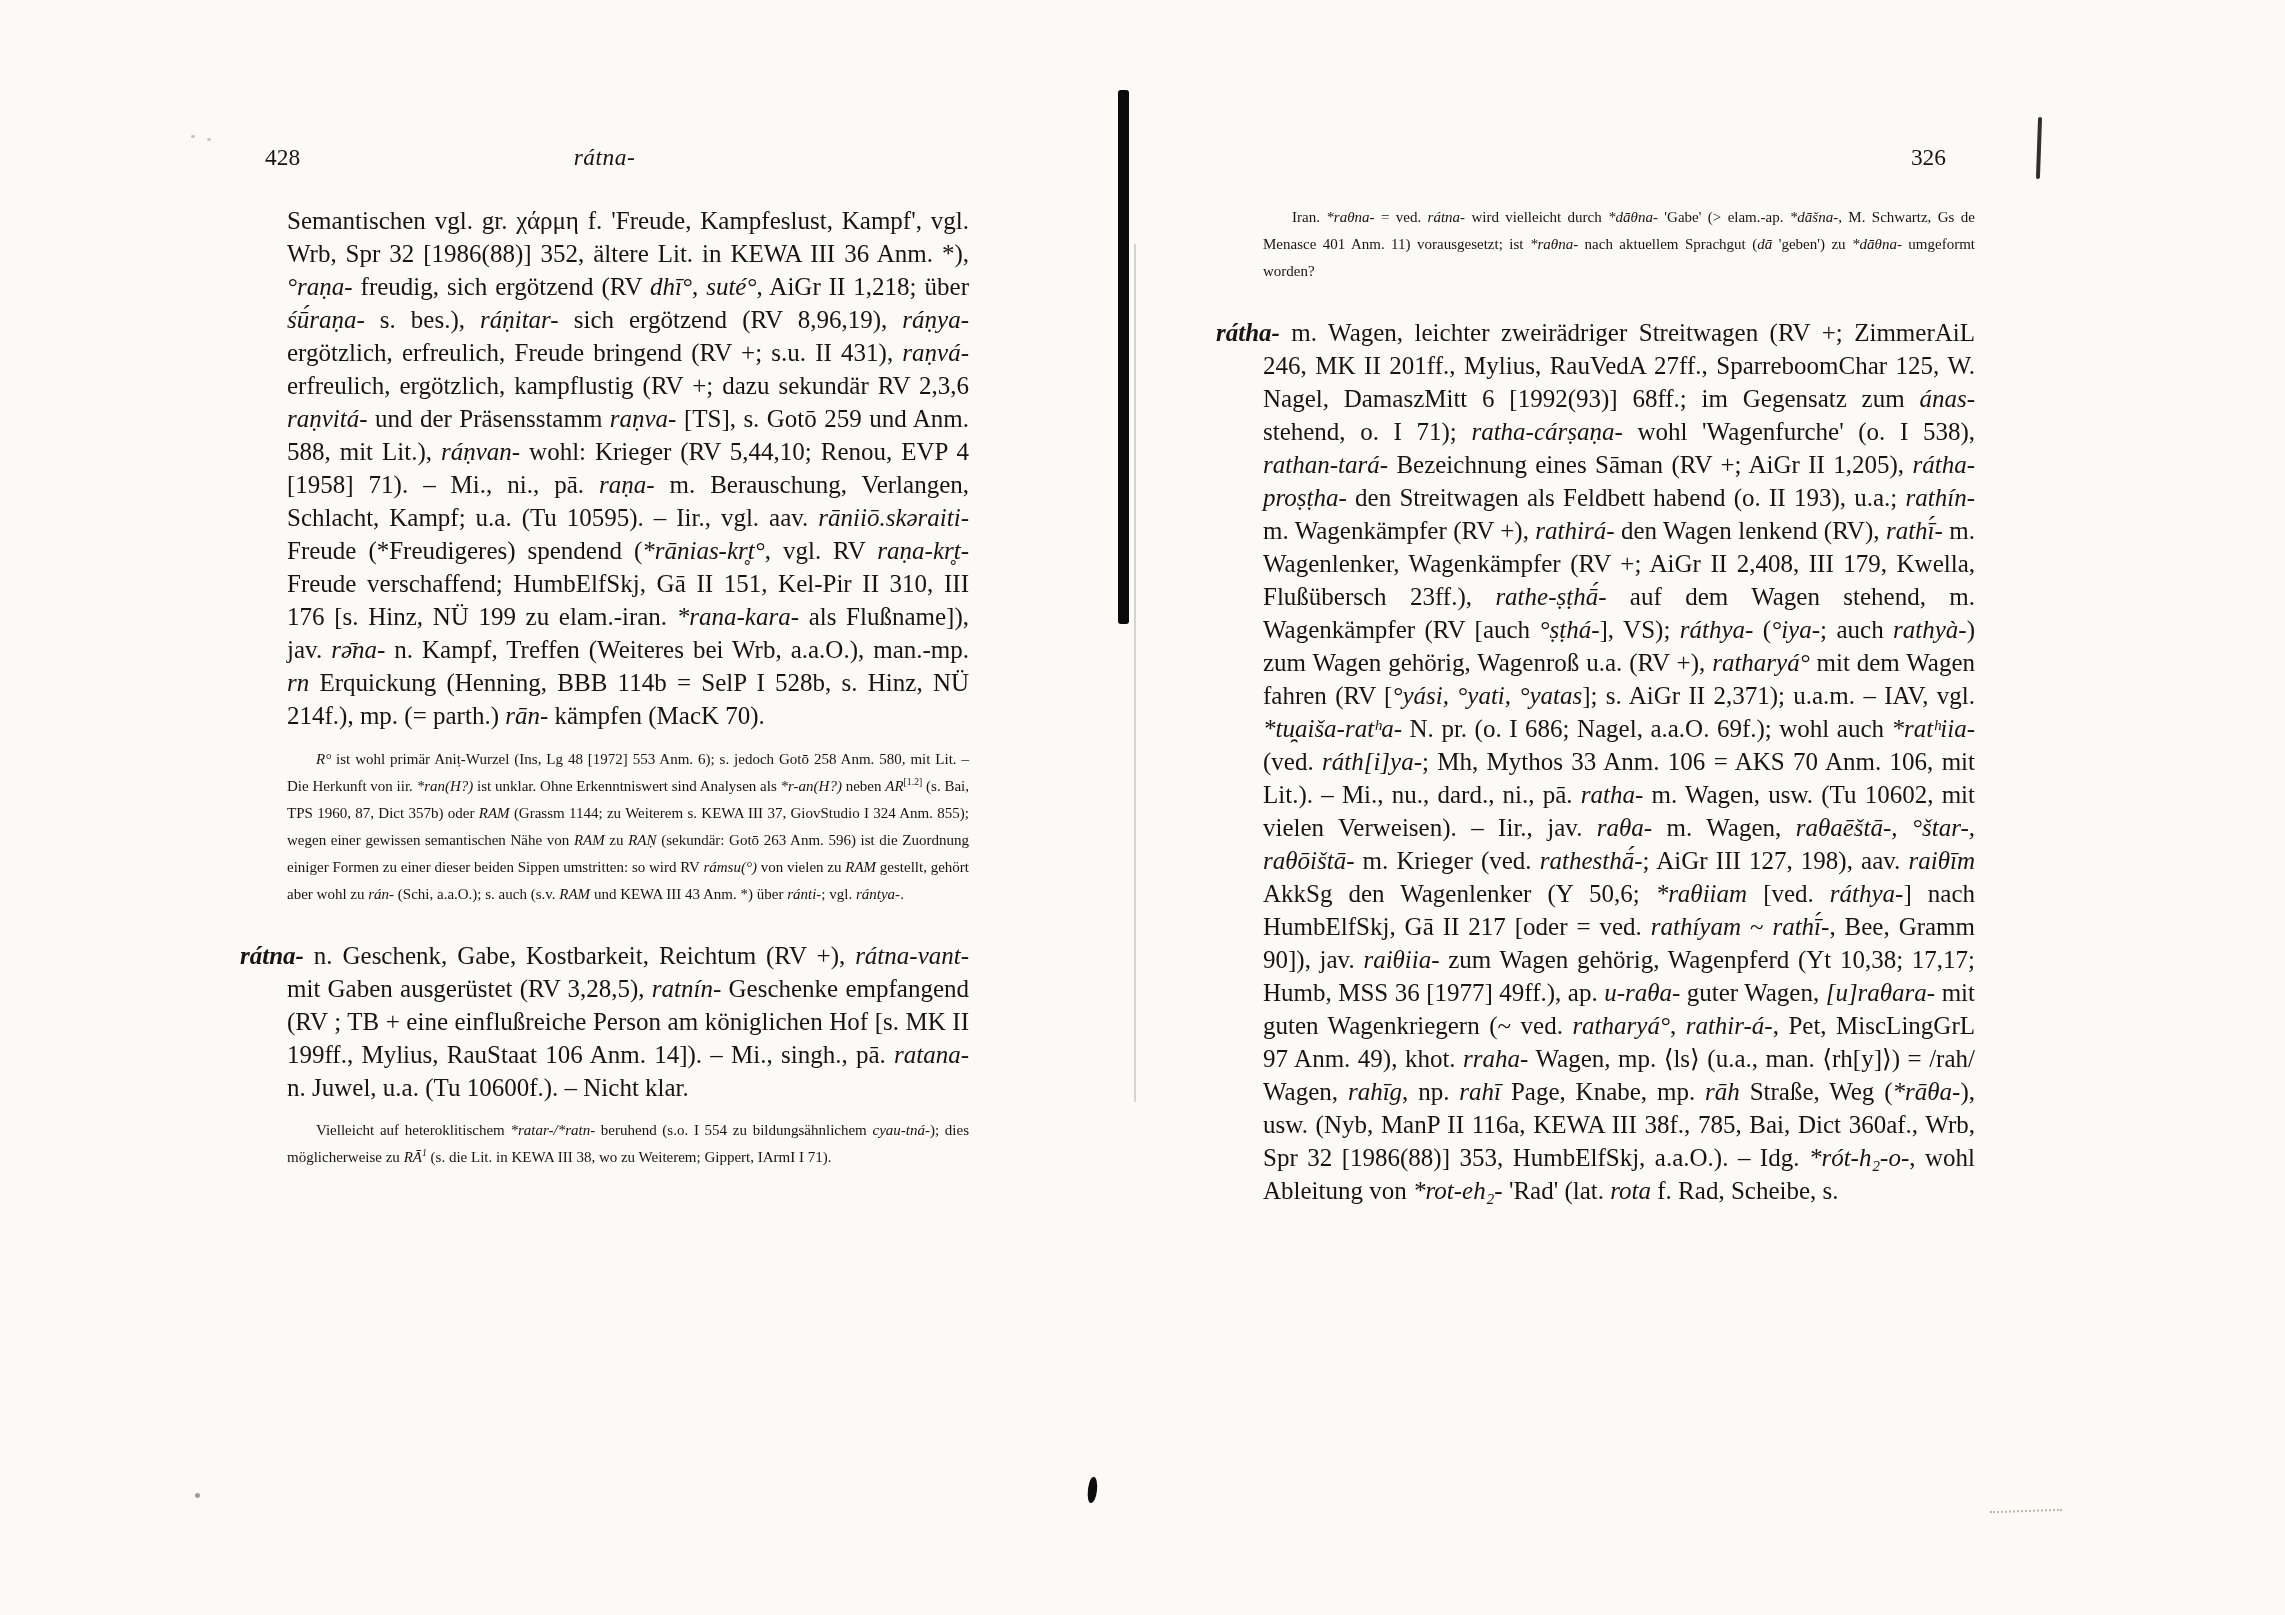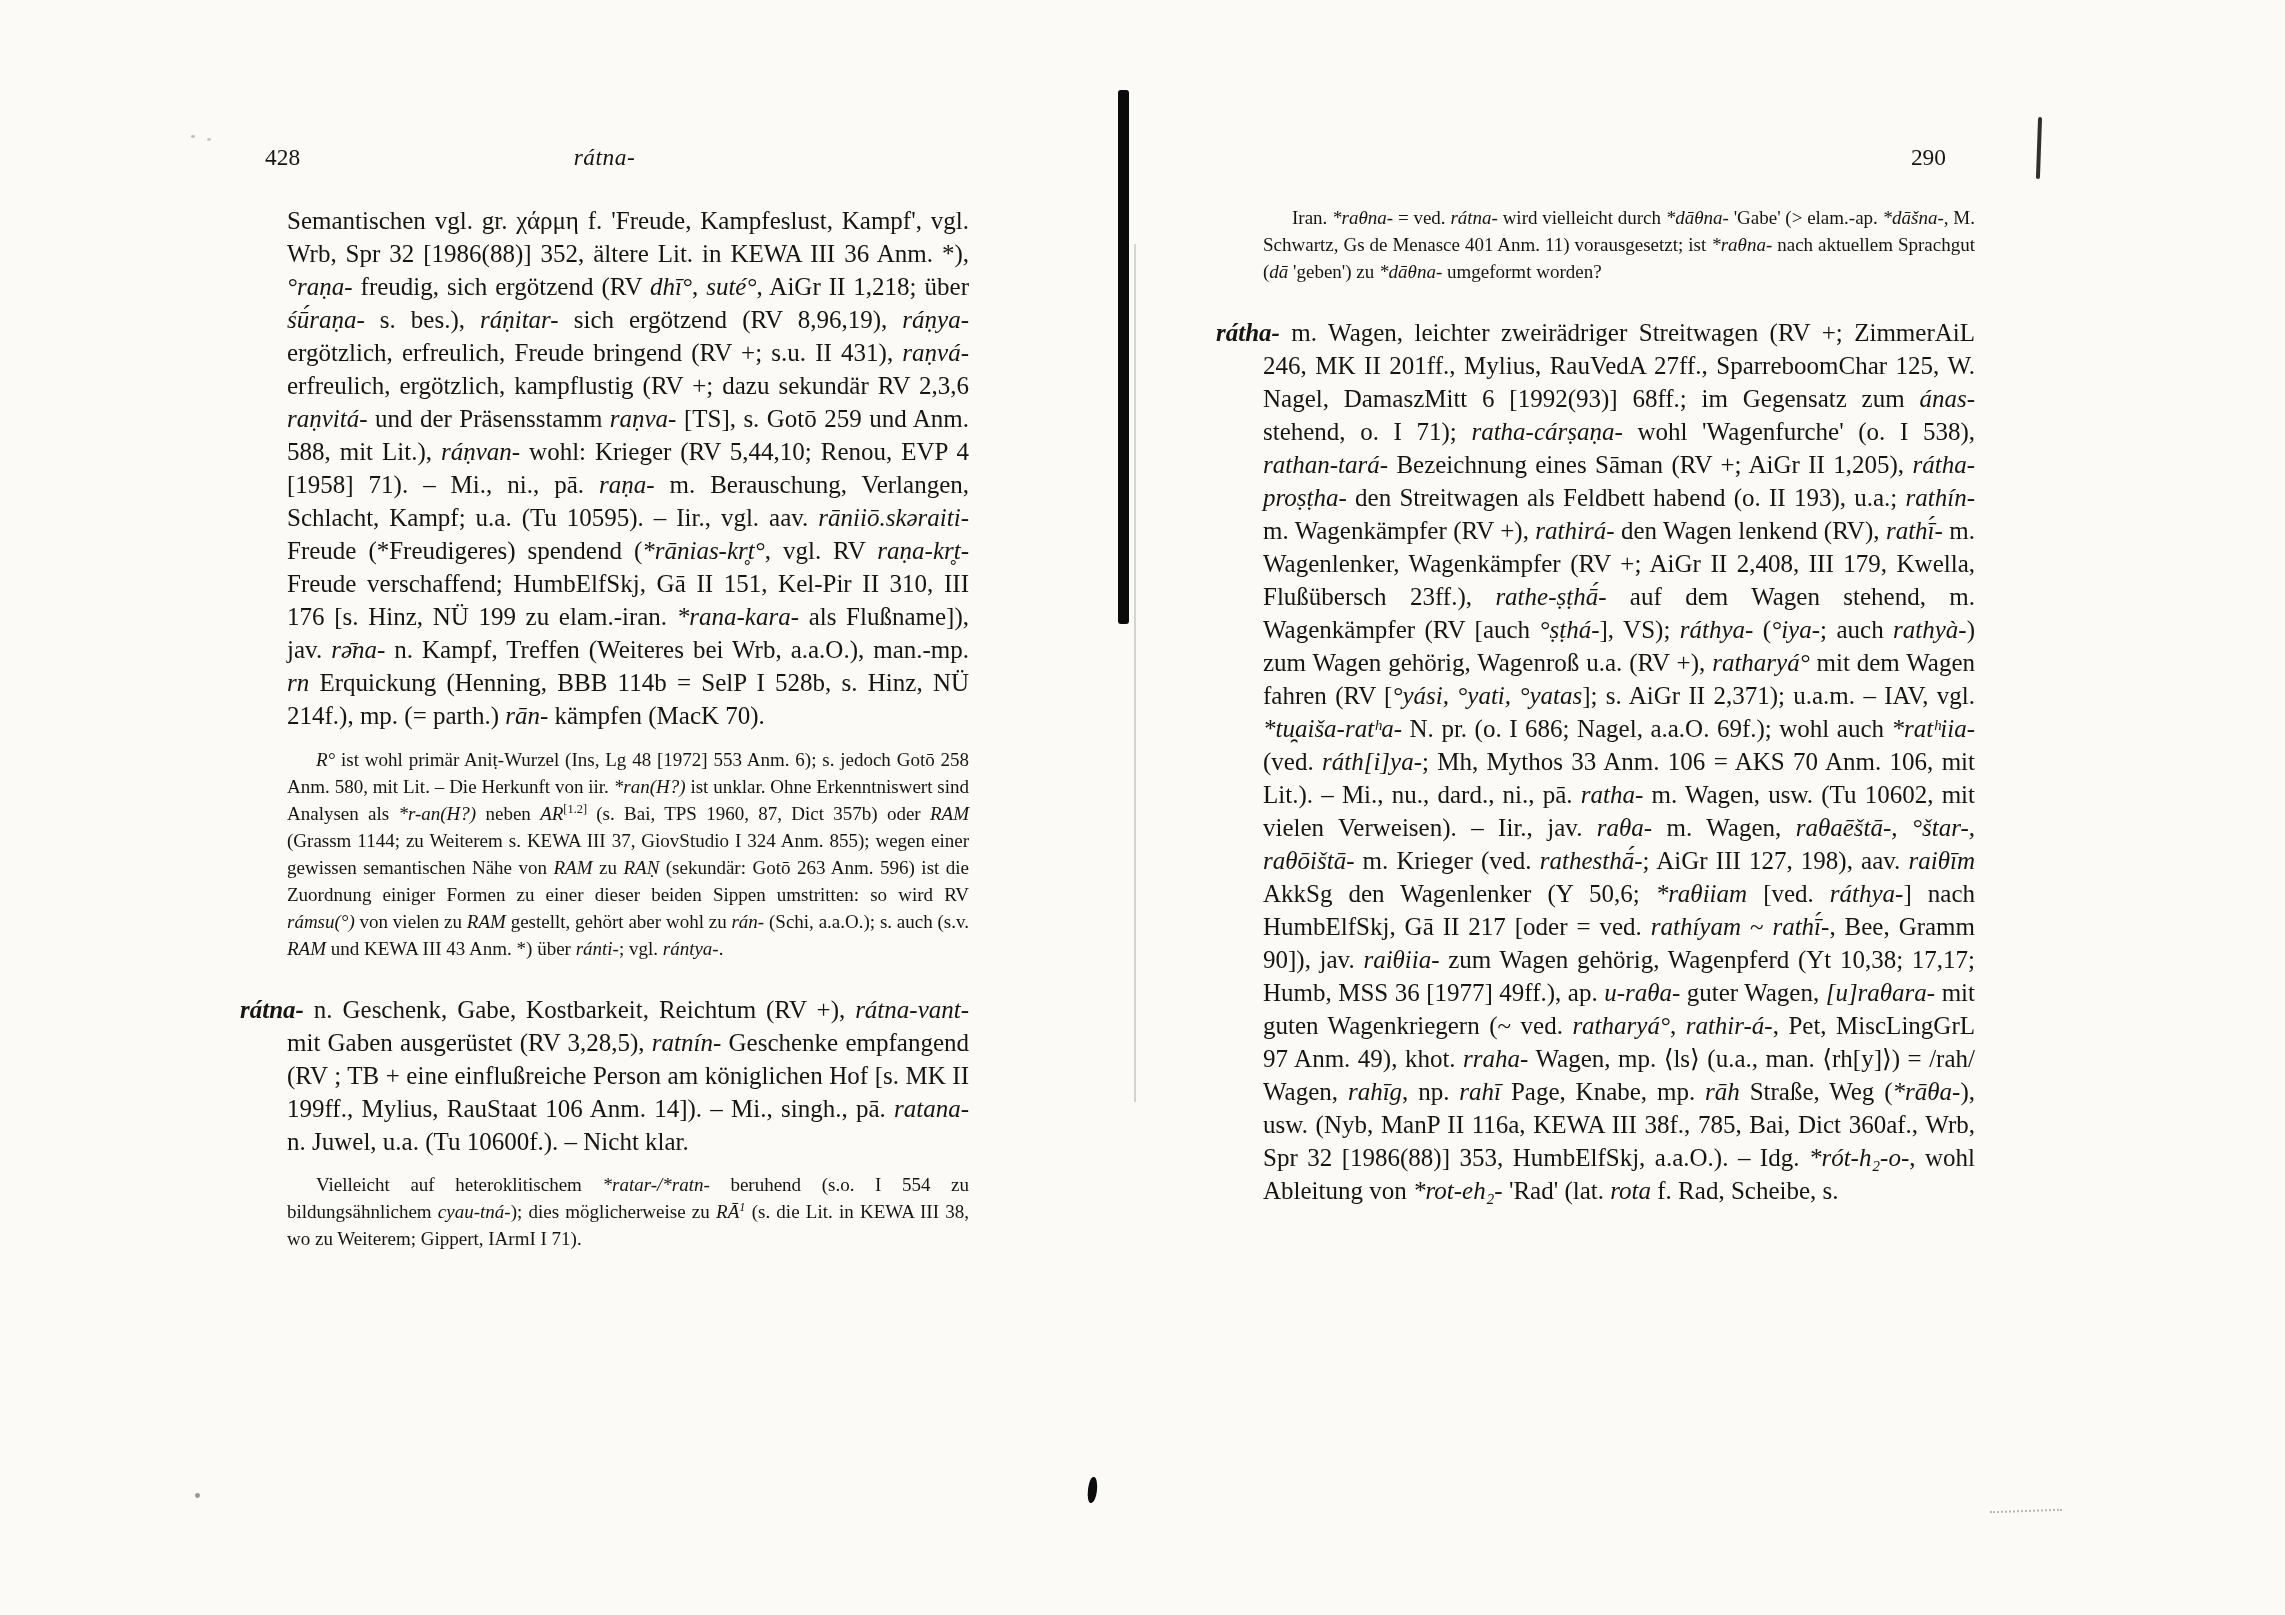--- a/index.html
+++ b/index.html
@@ -11,21 +11,21 @@
   .page{position:absolute;}
   #page-left{left:240px;top:144px;width:729px;}
   #page-right{left:1216px;top:144px;width:759px;}
   .pageheader{position:relative;height:35px;margin-bottom:25px;font-size:23.4px;}
   .pagenum{position:absolute;top:0;font-style:normal;}
   #page-left .pagenum{left:25px;}
   #page-right .pagenum{right:29px;}
   .runhead{text-align:center;font-style:italic;letter-spacing:0.5px;}
   .para{margin:0;text-align:justify;font-size:25px;line-height:33px;}
   .para.cont{margin-left:47px;}
-  .para.small{margin-left:47px;font-size:19px;line-height:27px;text-indent:29px;margin-top:13.7px;}
+  .para.small{margin-left:47px;font-size:15px;line-height:27px;text-indent:29px;margin-top:13.7px;}
   .para.entry{margin-left:47px;text-indent:-47px;margin-top:31px;}
   .para:first-child{margin-top:0;}
   .rn{font-style:normal;}
   .ri{font-style:italic;}
   .rbi{font-style:italic;font-weight:bold;}
   .rsup{font-size:0.65em;vertical-align:super;line-height:0;}
   .risup{font-size:0.65em;vertical-align:super;line-height:0;font-style:italic;}
   .risp{font-style:italic;letter-spacing:3.9px;}
   .art{position:absolute;}
 </style>
@@ -40,21 +40,21 @@
   <div class="body-text">
       <p class="para cont"><span class="rn">Semantischen vgl. gr. χάρμη f. 'Freude, Kampfeslust, Kampf', vgl. Wrb, Spr 32 [1986(88)] 352, ältere Lit. in KEWA III 36 Anm. *), </span><span class="ri">°raṇa-</span><span class="rn"> freudig, sich ergötzend (RV </span><span class="ri">dhī°</span><span class="rn">, </span><span class="ri">suté°</span><span class="rn">, AiGr II 1,218; über </span><span class="ri">śū́raṇa-</span><span class="rn"> s. bes.), </span><span class="ri">ráṇitar-</span><span class="rn"> sich ergötzend (RV 8,96,19), </span><span class="ri">ráṇya-</span><span class="rn"> ergötzlich, erfreulich, Freude bringend (RV +; s.u. II 431), </span><span class="ri">raṇvá-</span><span class="rn"> erfreulich, ergötzlich, kampflustig (RV +; dazu sekundär RV 2,3,6 </span><span class="ri">raṇvitá-</span><span class="rn"> und der Präsensstamm </span><span class="ri">raṇva-</span><span class="rn"> [TS], s. Gotō 259 und Anm. 588, mit Lit.), </span><span class="ri">ráṇvan-</span><span class="rn"> wohl: Krieger (RV 5,44,10; Renou, EVP 4 [1958] 71). – Mi., ni., pā. </span><span class="ri">raṇa-</span><span class="rn"> m. Berauschung, Verlangen, Schlacht, Kampf; u.a. (Tu 10595). – Iir., vgl. aav. </span><span class="ri">rāniiō.skəraiti-</span><span class="rn"> Freude (*Freudigeres) spendend (</span><span class="ri">*rānias-kr̥t°</span><span class="rn">, vgl. RV </span><span class="ri">raṇa-kr̥t-</span><span class="rn"> Freude verschaffend; HumbElfSkj, Gā II 151, Kel-Pir II 310, III 176 [s. Hinz, NÜ 199 zu elam.-iran. </span><span class="ri">*rana-kara-</span><span class="rn"> als Flußname]), jav. </span><span class="ri">rə̄na-</span><span class="rn"> n. Kampf, Treffen (Weiteres bei Wrb, a.a.O.), man.-mp. </span><span class="ri">rn</span><span class="rn"> Erquickung (Henning, BBB 114b = SelP I 528b, s. Hinz, NÜ 214f.), mp. (= parth.) </span><span class="ri">rān-</span><span class="rn"> kämpfen (MacK 70).</span></p>
       <p class="para small"><span class="ri">R°</span><span class="rn"> ist wohl primär Aniṭ-Wurzel (Ins, Lg 48 [1972] 553 Anm. 6); s. jedoch Gotō 258 Anm. 580, mit Lit. – Die Herkunft von iir. </span><span class="ri">*ran(H?)</span><span class="rn"> ist unklar. Ohne Erkenntniswert sind Analysen als </span><span class="ri">*r-an(H?)</span><span class="rn"> neben </span><span class="ri">AR</span><span class="rsup">[1.2]</span><span class="rn"> (s. Bai, TPS 1960, 87, Dict 357b) oder </span><span class="ri">RAM</span><span class="rn"> (Grassm 1144; zu Weiterem s. KEWA III 37, GiovStudio I 324 Anm. 855); wegen einer gewissen semantischen Nähe von </span><span class="ri">RAM</span><span class="rn"> zu </span><span class="ri">RAṆ</span><span class="rn"> (sekundär: Gotō 263 Anm. 596) ist die Zuordnung einiger Formen zu einer dieser beiden Sippen umstritten: so wird RV </span><span class="ri">rámsu(°)</span><span class="rn"> von vielen zu </span><span class="ri">RAM</span><span class="rn"> gestellt, gehört aber wohl zu </span><span class="ri">rán-</span><span class="rn"> (Schi, a.a.O.); s. auch (s.v. </span><span class="ri">RAM</span><span class="rn"> und KEWA III 43 Anm. *) über </span><span class="ri">ránti-</span><span class="rn">; vgl. </span><span class="ri">rántya-</span><span class="rn">.</span></p>
       <p class="para entry"><span class="rbi">rátna-</span><span class="rn"> n. Geschenk, Gabe, Kostbarkeit, Reichtum (RV +), </span><span class="ri">rátna-vant-</span><span class="rn"> mit Gaben ausgerüstet (RV 3,28,5), </span><span class="ri">ratnín-</span><span class="rn"> Geschenke empfangend (RV ; TB + eine einflußreiche Person am königlichen Hof [s. MK II 199ff., Mylius, RauStaat 106 Anm. 14]). – Mi., singh., pā. </span><span class="ri">ratana-</span><span class="rn"> n. Juwel, u.a. (Tu 10600f.). – Nicht klar.</span></p>
       <p class="para small"><span class="rn">Vielleicht auf heteroklitischem </span><span class="ri">*ratar-/*ratn-</span><span class="rn"> beruhend (s.o. I 554 zu bildungsähnlichem </span><span class="ri">cyau-tná-</span><span class="rn">); dies möglicherweise zu </span><span class="ri">RĀ</span><span class="risup">1</span><span class="rn"> (s. die Lit. in KEWA III 38, wo zu Weiterem; Gippert, IArmI I 71).</span></p>
     </div>
 </div>
 
 <div class="page" id="page-right">
   <div class="pageheader">
-    <span class="pagenum">290</span>
+    <span class="pagenum">326</span>
   </div>
   <div class="body-text">
       <p class="para small"><span class="rn">Iran. </span><span class="ri">*raθna-</span><span class="rn"> = ved. </span><span class="ri">rátna-</span><span class="rn"> wird vielleicht durch </span><span class="ri">*dāθna-</span><span class="rn"> 'Gabe' (&gt; elam.-ap. </span><span class="ri">*dāšna-</span><span class="rn">, M. Schwartz, Gs de Menasce 401 Anm. 11) vorausgesetzt; ist </span><span class="ri">*raθna-</span><span class="rn"> nach aktuellem Sprachgut (</span><span class="ri">dā</span><span class="rn"> 'geben') zu </span><span class="ri">*dāθna-</span><span class="rn"> umgeformt worden?</span></p>
       <p class="para entry"><span class="rbi">rátha-</span><span class="rn"> m. Wagen, leichter zweirädriger Streitwagen (RV +; ZimmerAiL 246, MK II 201ff., Mylius, RauVedA 27ff., SparreboomChar 125, W. Nagel, DamaszMitt 6 [1992(93)] 68ff.; im Gegensatz zum </span><span class="ri">ánas-</span><span class="rn"> stehend, o. I 71); </span><span class="ri">ratha-cárṣaṇa-</span><span class="rn"> wohl 'Wagenfurche' (o. I 538), </span><span class="ri">rathan-tará-</span><span class="rn"> Bezeichnung eines Sāman (RV +; AiGr II 1,205), </span><span class="ri">rátha-proṣṭha-</span><span class="rn"> den Streitwagen als Feldbett habend (o. II 193), u.a.; </span><span class="ri">rathín-</span><span class="rn"> m. Wagenkämpfer (RV +), </span><span class="ri">rathirá-</span><span class="rn"> den Wagen lenkend (RV), </span><span class="ri">rathī́-</span><span class="rn"> m. Wagenlenker, Wagenkämpfer (RV +; AiGr II 2,408, III 179, Kwella, Flußübersch 23ff.), </span><span class="ri">rathe-ṣṭhā́-</span><span class="rn"> auf dem Wagen stehend, m. Wagenkämpfer (RV [auch </span><span class="ri">°ṣṭhá-</span><span class="rn">], VS); </span><span class="ri">ráthya-</span><span class="rn"> (</span><span class="ri">°iya-</span><span class="rn">; auch </span><span class="ri">rathyà-</span><span class="rn">) zum Wagen gehörig, Wagenroß u.a. (RV +), </span><span class="ri">ratharyá°</span><span class="rn"> mit dem Wagen fahren (RV [</span><span class="ri">°yási, °yati, °yatas</span><span class="rn">]; s. AiGr II 2,371); u.a.m. – IAV, vgl. </span><span class="ri">*tu̯aiša-ratʰa-</span><span class="rn"> N. pr. (o. I 686; Nagel, a.a.O. 69f.); wohl auch </span><span class="ri">*ratʰiia-</span><span class="rn"> (ved. </span><span class="ri">ráth[i]ya-</span><span class="rn">; Mh, Mythos 33 Anm. 106 = AKS 70 Anm. 106, mit Lit.). – Mi., nu., dard., ni., pā. </span><span class="ri">ratha-</span><span class="rn"> m. Wagen, usw. (Tu 10602, mit vielen Verweisen). – Iir., jav. </span><span class="ri">raθa-</span><span class="rn"> m. Wagen, </span><span class="ri">raθaēštā-, °štar-, raθōištā-</span><span class="rn"> m. Krieger (ved. </span><span class="ri">rathesthā́-</span><span class="rn">; AiGr III 127, 198), aav. </span><span class="ri">raiθīm</span><span class="rn"> AkkSg den Wagenlenker (Y 50,6; </span><span class="ri">*raθiiam</span><span class="rn"> [ved. </span><span class="ri">ráthya-</span><span class="rn">] nach HumbElfSkj, Gā II 217 [oder = ved. </span><span class="ri">rathíyam</span><span class="rn"> ~ </span><span class="ri">rathī́-</span><span class="rn">, Bee, Gramm 90]), jav. </span><span class="ri">raiθiia-</span><span class="rn"> zum Wagen gehörig, Wagenpferd (Yt 10,38; 17,17; Humb, MSS 36 [1977] 49ff.), ap. </span><span class="ri">u-raθa-</span><span class="rn"> guter Wagen, </span><span class="ri">[u]raθara-</span><span class="rn"> mit guten Wagenkriegern (~ ved. </span><span class="ri">ratharyá°</span><span class="rn">, </span><span class="ri">rathir-á-</span><span class="rn">, Pet, MiscLingGrL 97 Anm. 49), khot. </span><span class="ri">rraha-</span><span class="rn"> Wagen, mp. ⟨ls⟩ (u.a., man. ⟨rh[y]⟩) = /rah/ Wagen, </span><span class="ri">rahīg</span><span class="rn">, np. </span><span class="ri">rahī</span><span class="rn"> Page, Knabe, mp. </span><span class="ri">rāh</span><span class="rn"> Straße, Weg (</span><span class="ri">*rāθa-</span><span class="rn">), usw. (Nyb, ManP II 116a, KEWA III 38f., 785, Bai, Dict 360af., Wrb, Spr 32 [1986(88)] 353, HumbElfSkj, a.a.O.). – Idg. </span><span class="ri">*rót-h₂-o-</span><span class="rn">, wohl Ableitung von </span><span class="ri">*rot-eh₂-</span><span class="rn"> 'Rad' (lat. </span><span class="ri">rota</span><span class="rn"> f. Rad, Scheibe, s.</span></p>
     </div>
 </div>
 
 <div class="art" style="left:1118px;top:90px;width:10.7px;height:534px;background:#0b0b0b;border-radius:2.9px;"></div>
 <div class="art" style="left:1134px;top:244px;width:2px;height:858px;background:rgba(40,40,40,0.18);"></div>
 <div class="art" style="left:1088px;top:1477px;width:8.8px;height:26px;background:#0b0b0b;border-radius:45% 55% 50% 50%;transform:rotate(7deg);"></div>

